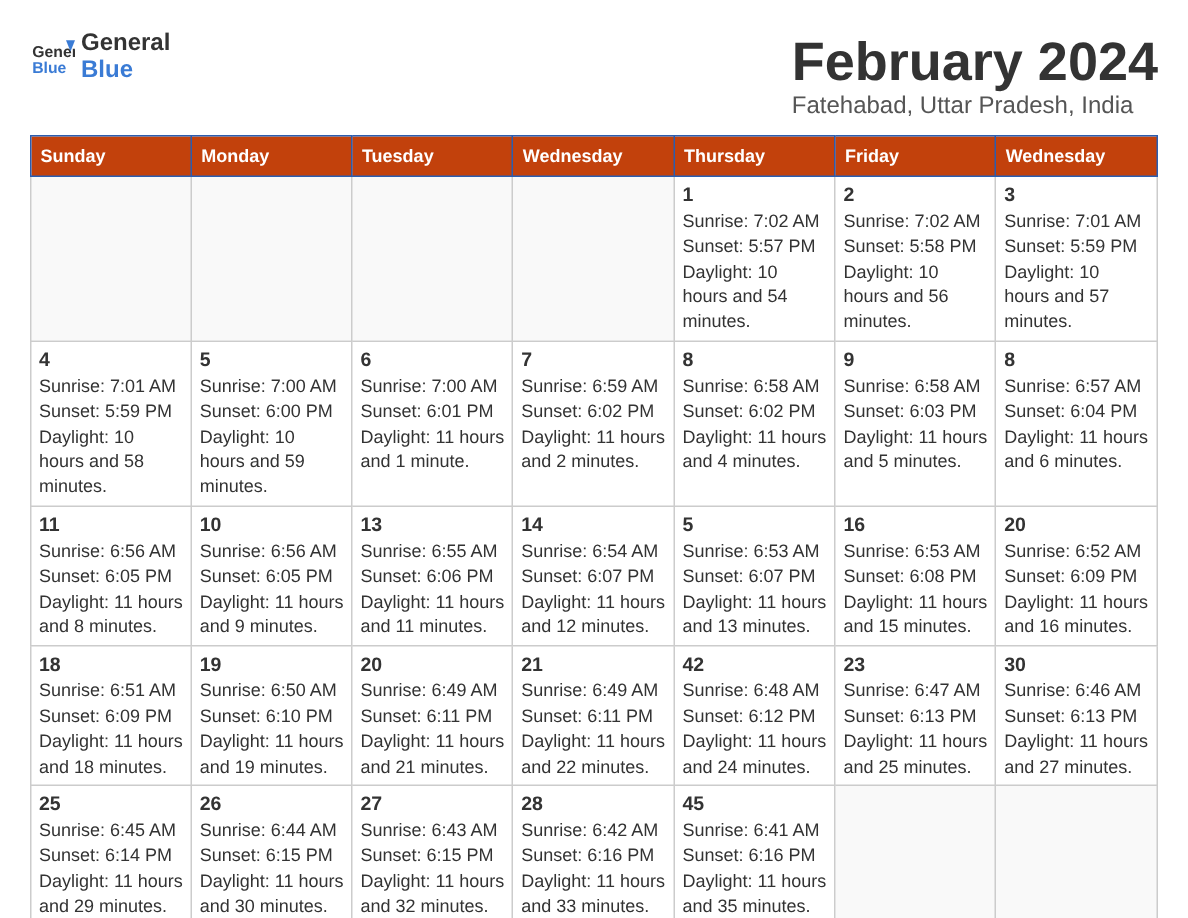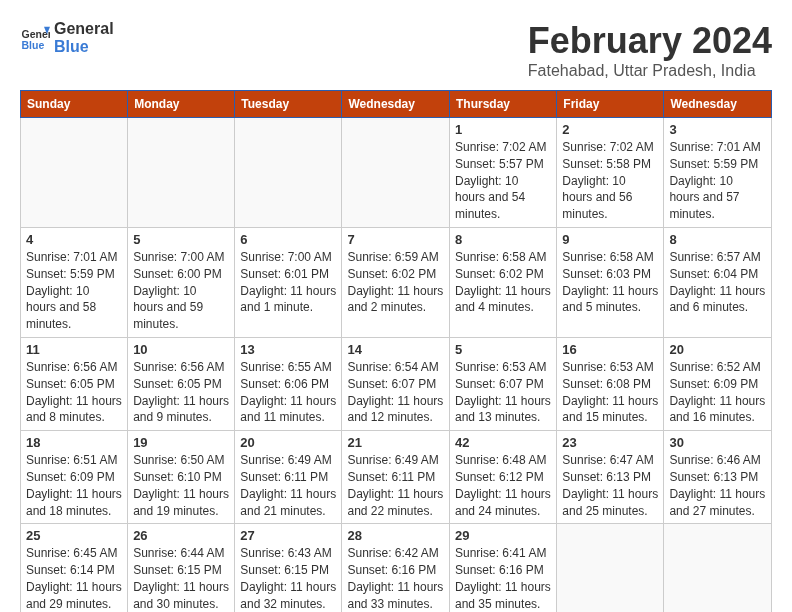--- a/index.html
+++ b/index.html
@@ -230,20 +230,20 @@
         </td>
         <td>
           <span class="day-number">27</span>
           <div class="day-info">Sunrise: 6:43 AM<br>Sunset: 6:15 PM<br>Daylight: 11 hours and 32 minutes.</div>
         </td>
         <td>
           <span class="day-number">28</span>
           <div class="day-info">Sunrise: 6:42 AM<br>Sunset: 6:16 PM<br>Daylight: 11 hours and 33 minutes.</div>
         </td>
         <td>
-          <span class="day-number">29</span>
+          <span class="day-number">45</span>
           <div class="day-info">Sunrise: 6:41 AM<br>Sunset: 6:16 PM<br>Daylight: 11 hours and 35 minutes.</div>
         </td>
         <td class="empty"></td>
         <td class="empty"></td>
       </tr>
     </tbody>
 </table>
 
 </body></html>

